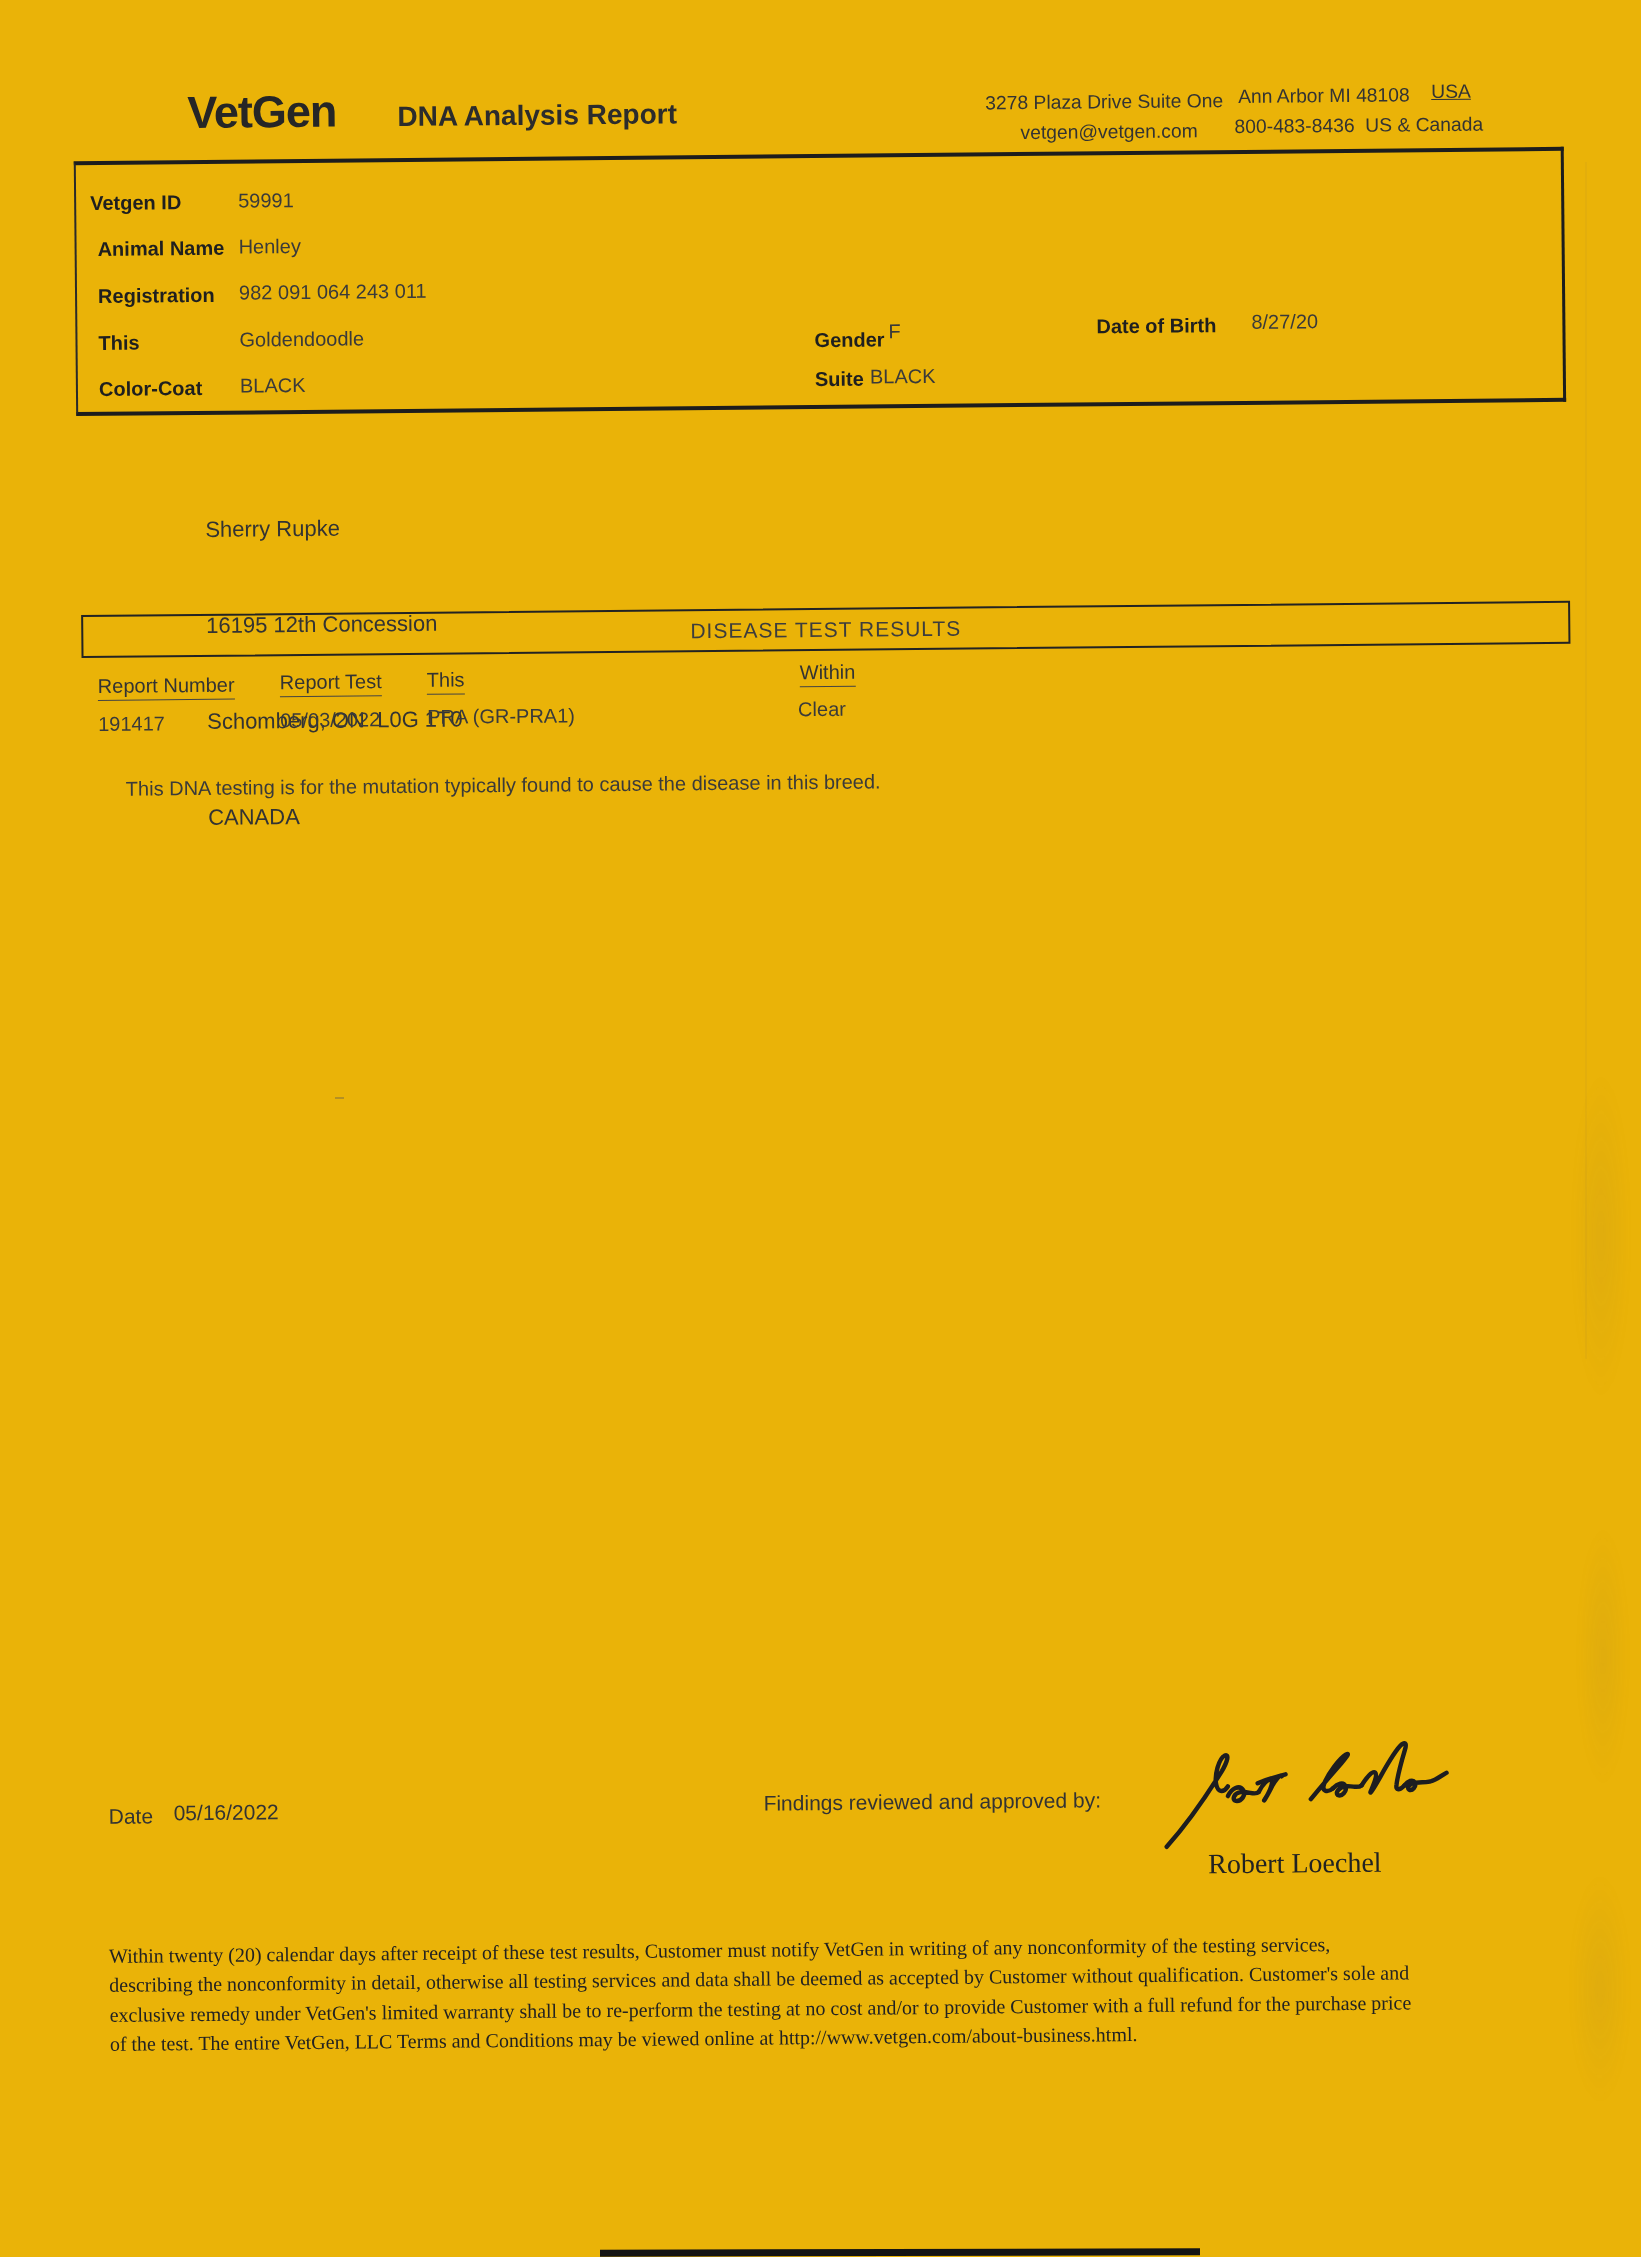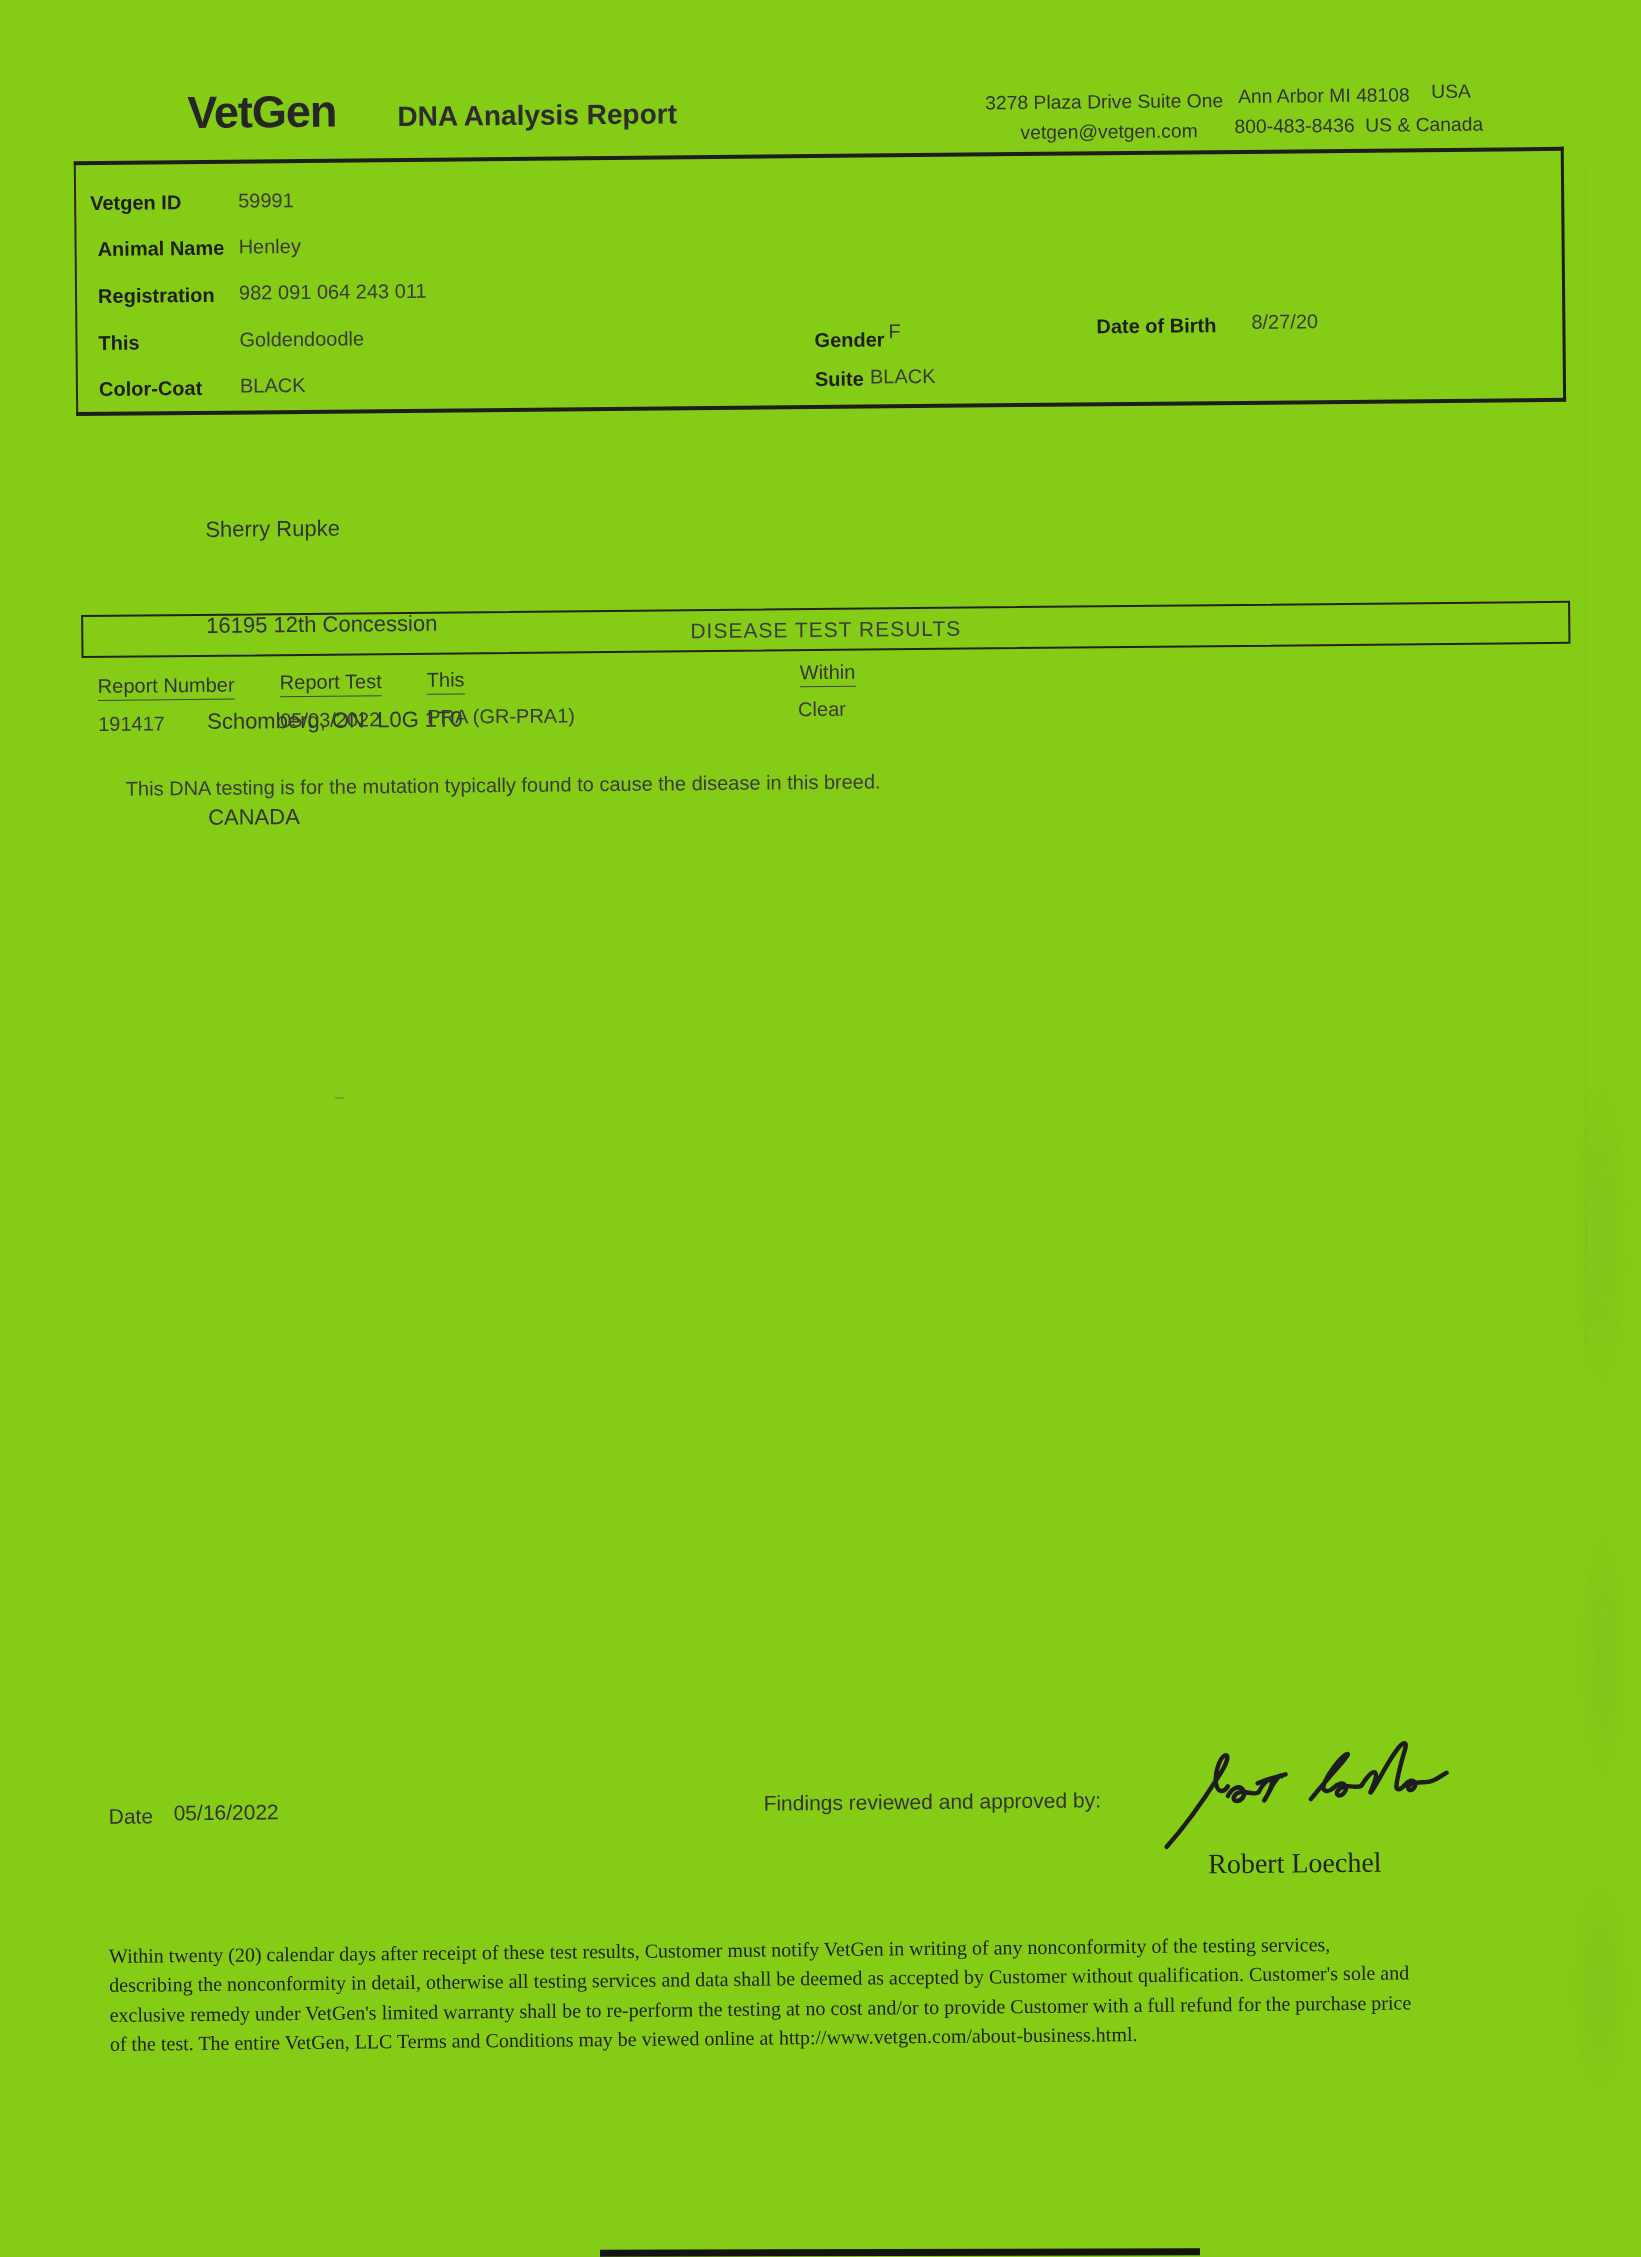--- a/index.html
+++ b/index.html
@@ -1,34 +1,34 @@
 <!DOCTYPE html>
 <html><head>
 <meta charset="utf-8">
 <style>
   html,body{margin:0;padding:0;background:#e8e8e6;}
   .page{
     position:relative;
     width:1641px;height:2257px;
     margin:0 auto;
-    background:#84cc16;
+    background:#eab308;
     overflow:hidden;
     font-family:"Liberation Sans", sans-serif;
     color:#2a2a2a;
   }
   .tilt{position:absolute;inset:0;transform:rotate(-0.55deg);transform-origin:50% 45%;}
   .abs{position:absolute;white-space:pre-wrap;}
 
   
   .brand{left:196px;top:81px;font-size:45px;font-weight:700;letter-spacing:-1px;color:#262626;}
   .report-title{left:406px;top:97px;font-size:28px;font-weight:700;color:#2c2c2c;}
   .contact{font-size:19.3px;color:#333;}
   .c-addr{left:994px;top:94px;}
   .c-city{left:1247px;top:90px;}
-  .c-country{left:1440px;top:87px;}
+  .c-country{left:1440px;top:87px;text-decoration:underline;}
   .c-email{left:1029px;top:124px;}
   .c-phone{left:1243px;top:120px;}
 
   
   .info-box{
     left:82px;top:154px;width:1485px;height:247px;
     border-top:4.8px solid #1d1d1d;
     border-bottom:4.8px solid #1d1d1d;
     border-left:2.9px solid #2a2a2a;
     border-right:3.9px solid #1d1d1d;

